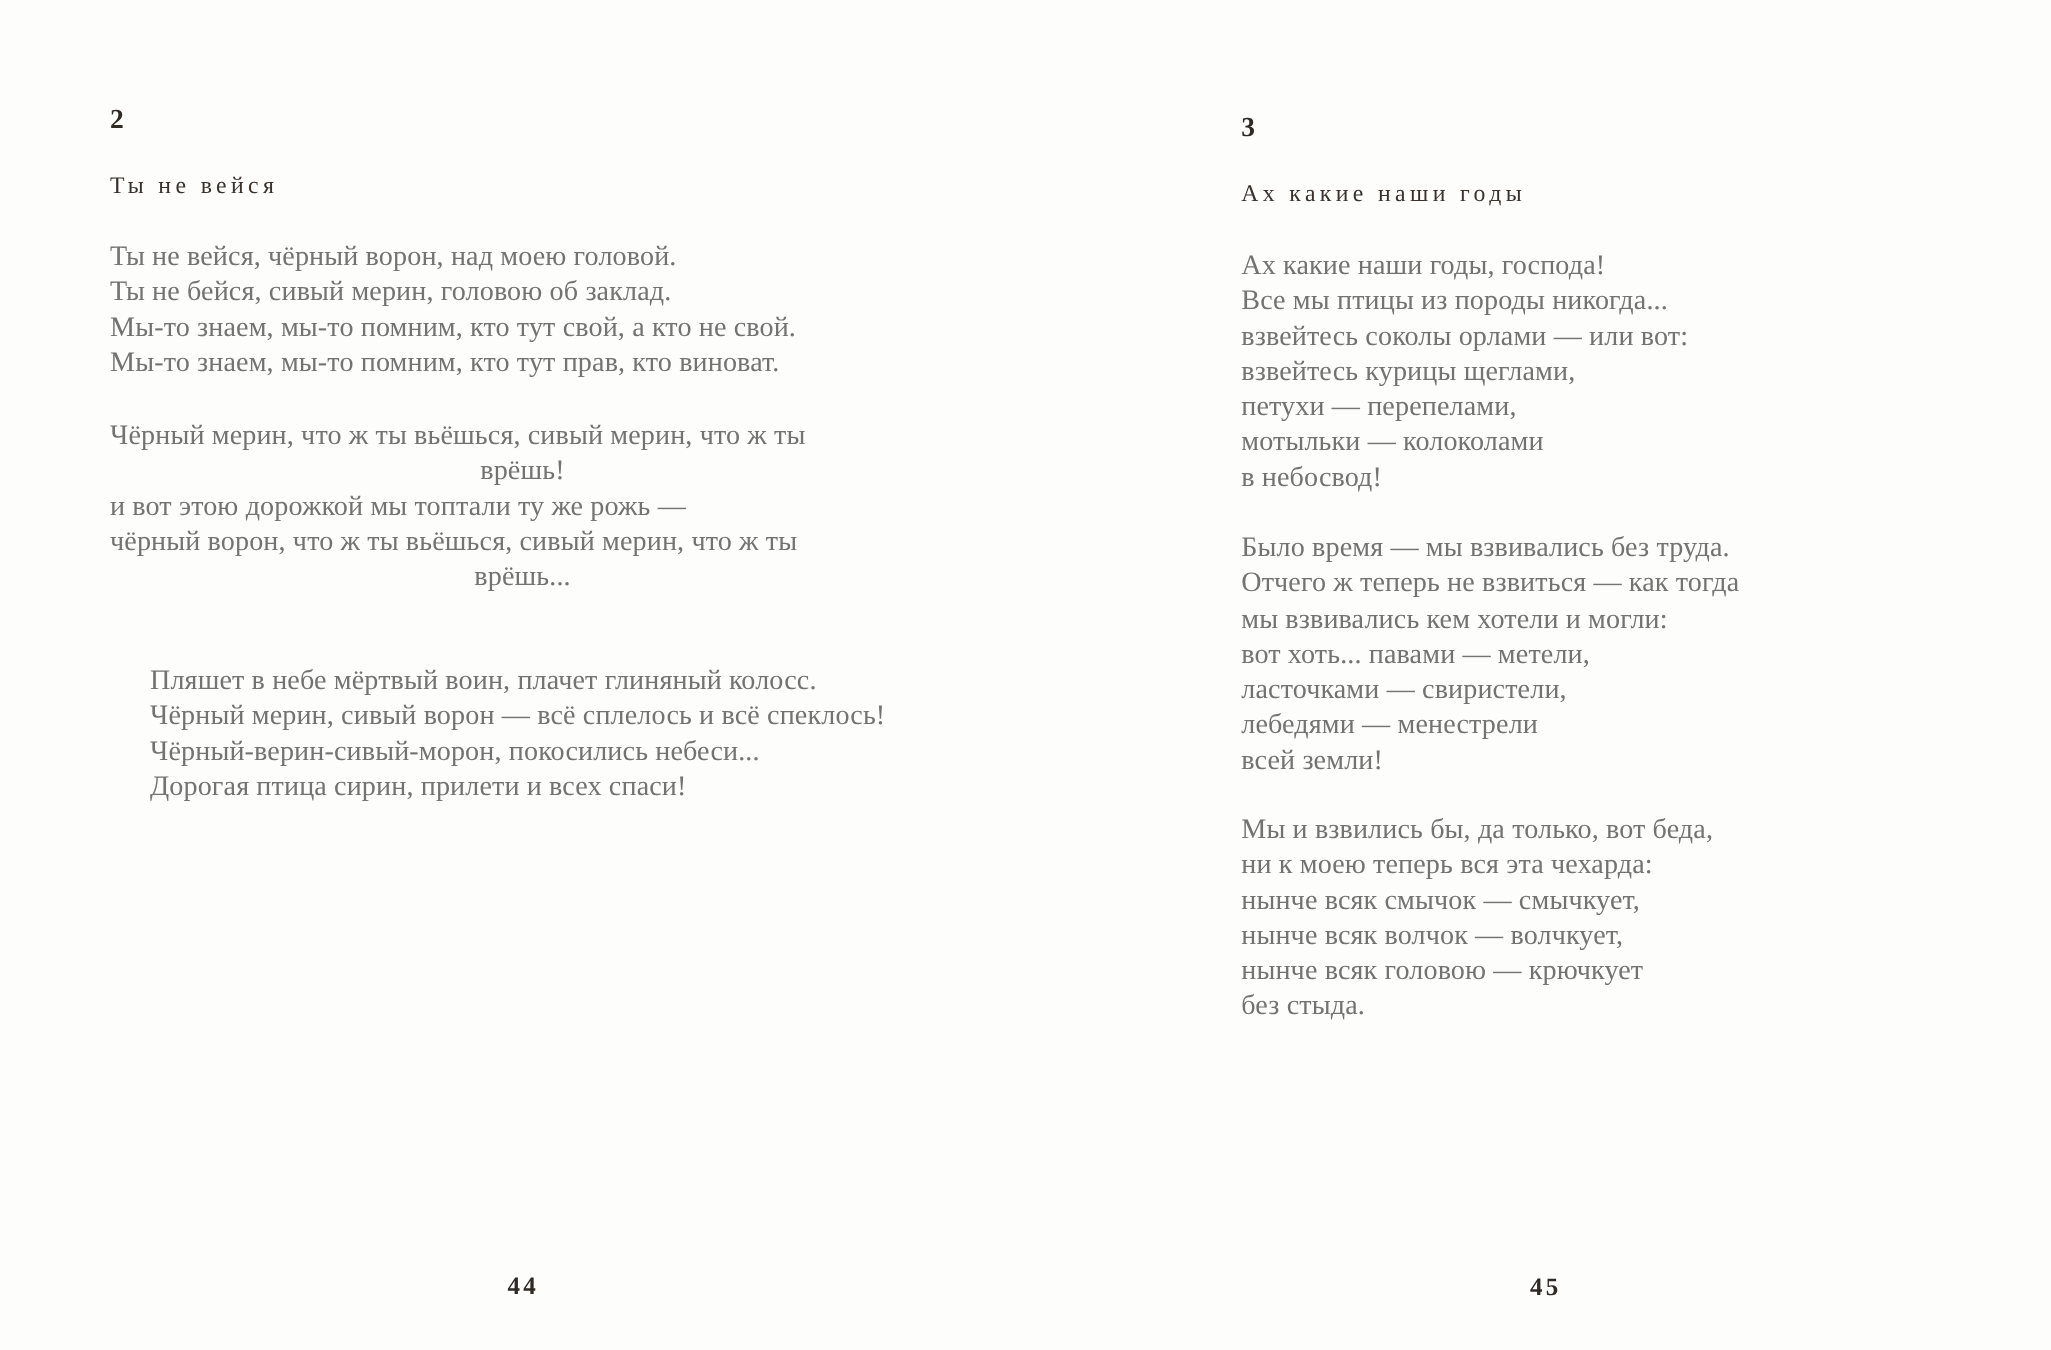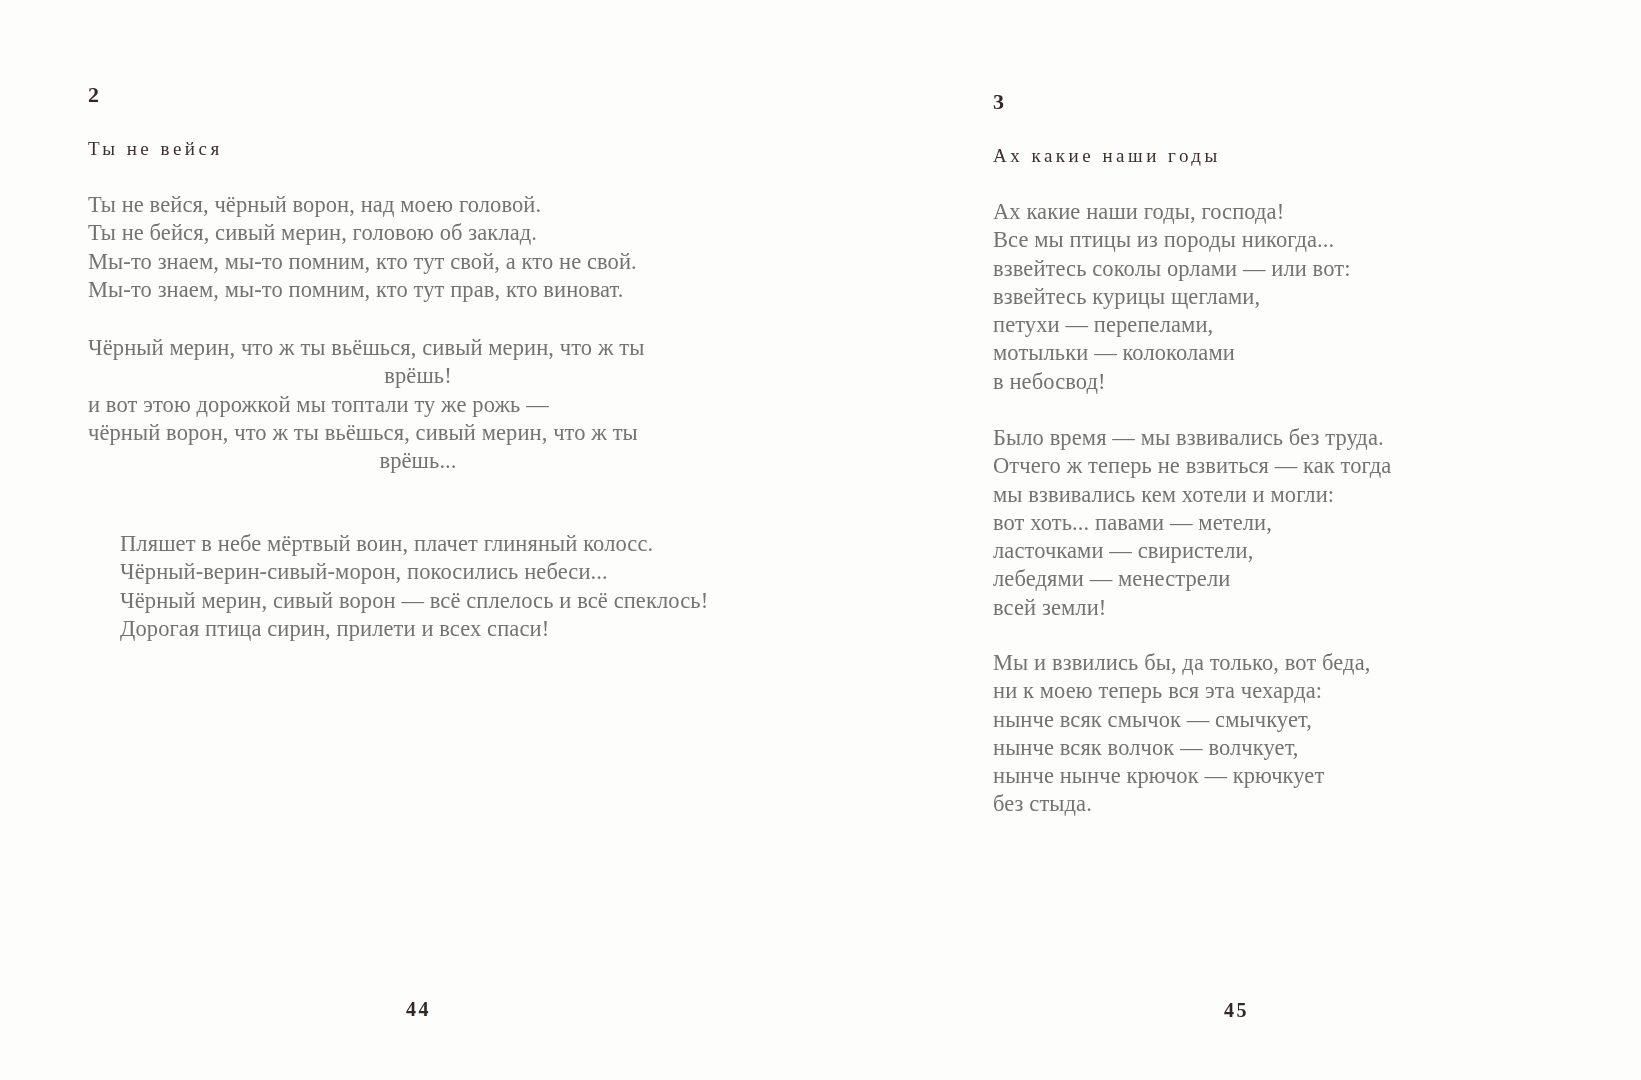--- a/index.html
+++ b/index.html
@@ -48,20 +48,21 @@
   .stanza .line.right {
     text-align: center;
     white-space: nowrap;
   }
   .folio {
     position: absolute;
     font-size: 20px;
     font-weight: bold;
     letter-spacing: 2.5px;
     color: #2f2a25;
+    margin-top: 20px;
   }
 </style>
 </head>
 <body>
 
 <div class="page" style="left:0; width:820px;">
   <div class="section-number" style="left:88px; top:82px;">2</div>
 
   <div class="poem-title" style="left:88px; top:138px;">Ты не вейся</div>
 
@@ -75,22 +76,22 @@
   <div class="stanza" style="left:88px; top:334px; width:660px;">
       <div class="line">Чёрный мерин, что ж ты вьёшься, сивый мерин, что ж ты</div>
       <div class="line right">врёшь!</div>
       <div class="line">и вот этою дорожкой мы топтали ту же рожь —</div>
       <div class="line">чёрный ворон, что ж ты вьёшься, сивый мерин, что ж ты</div>
       <div class="line right">врёшь...</div>
     </div>
 
   <div class="stanza" style="left:88px; top:530px; width:660px;margin-left:32px;">
       <div class="line">Пляшет в небе мёртвый воин, плачет глиняный колосс.</div>
+      <div class="line">Чёрный мерин, сивый ворон — всё сплелось и всё спеклось!</div>
       <div class="line">Чёрный-верин-сивый-морон, покосились небеси...</div>
-      <div class="line">Чёрный мерин, сивый ворон — всё сплелось и всё спеклось!</div>
       <div class="line">Дорогая птица сирин, прилети и всех спаси!</div>
     </div>
 
   <div class="folio" style="left:406px; top:998px;">44</div>
 </div>
 
 <div class="page" style="left:820px; width:821px;">
   <div class="section-number" style="left:173px; top:89px;">3</div>
 
   <div class="poem-title" style="left:173px; top:145px;">Ах какие наши годы</div>
@@ -113,18 +114,18 @@
       <div class="line">ласточками — свиристели,</div>
       <div class="line">лебедями — менестрели</div>
       <div class="line">всей земли!</div>
     </div>
 
   <div class="stanza" style="left:173px; top:649px; width:540px;">
       <div class="line">Мы и взвились бы, да только, вот беда,</div>
       <div class="line">ни к моею теперь вся эта чехарда:</div>
       <div class="line">нынче всяк смычок — смычкует,</div>
       <div class="line">нынче всяк волчок — волчкует,</div>
-      <div class="line">нынче нынче крючок — крючкует</div>
+      <div class="line">нынче всяк головою — крючкует</div>
       <div class="line">без стыда.</div>
     </div>
 
   <div class="folio" style="left:404px; top:999px;">45</div>
 </div>
 
 </body></html>

